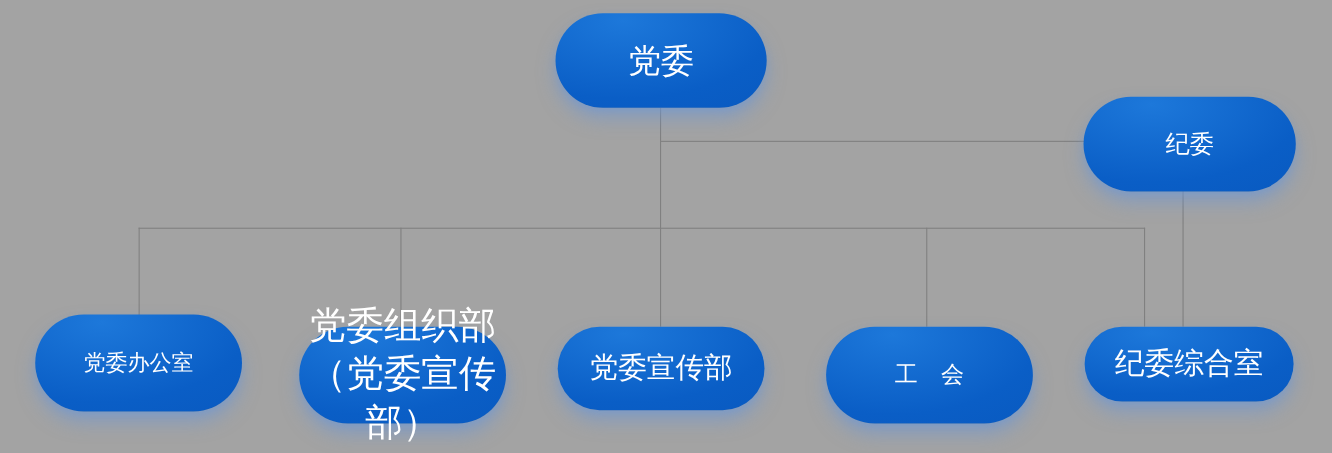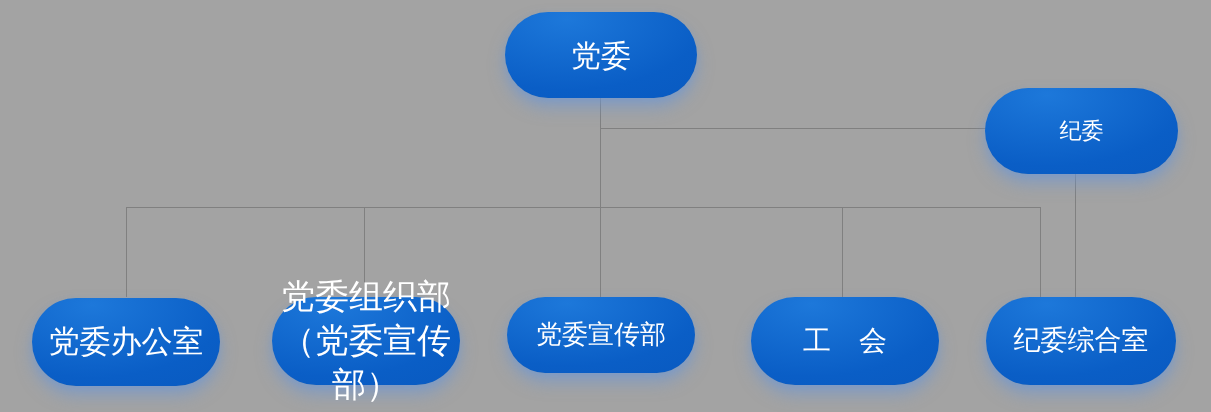--- a/index.html
+++ b/index.html
@@ -44,25 +44,25 @@
     justify-content: center;
     border-radius: 45px;
     background: radial-gradient(ellipse 130% 150% at 32% 8%, var(--grad-a) 0%, var(--grad-b) 55%, var(--grad-c) 100%);
     box-shadow: 0 10px 16px var(--shadow), 0 3px 6px rgba(110,152,213,0.35);
     color: var(--txt);
     text-align: center;
     line-height: 1.3;
   }
   .n-dangwei      { left: 505px; top: 12px;  width: 192px; height: 86px; font-size: 30px; }
   .n-jiwei        { left: 985px; top: 88px;  width: 193px; height: 86px; font-size: 22px; }
-  .n-bangongshi   { left: 32px;  top: 298px; width: 188px; height: 88px; font-size: 31px; }
+  .n-bangongshi   { left: 32px;  top: 286px; width: 188px; height: 88px; font-size: 20px; }
   .n-zuzhibu      { left: 272px; top: 297px; width: 188px; height: 88px; font-size: 34px; }
   .n-xuanchuanbu  { left: 507px; top: 297px; width: 188px; height: 76px; font-size: 26px; }
-  .n-gonghui      { left: 751px; top: 297px; width: 188px; height: 88px; font-size: 28px; }
-  .n-zongheshi    { left: 986px; top: 297px; width: 190px; height: 88px; font-size: 27px; }
+  .n-gonghui      { left: 751px; top: 297px; width: 188px; height: 88px; font-size: 21px; }
+  .n-zongheshi    { left: 986px; top: 297px; width: 190px; height: 68px; font-size: 27px; }
   .node span { display: block; }
   .node span:empty { display: none; }
 </style>
 </head>
 <body>
 
 <div class="canvas">
 
   <div class="line c-dangwei-v"></div>
   <div class="line c-dangwei-jiwei"></div>

